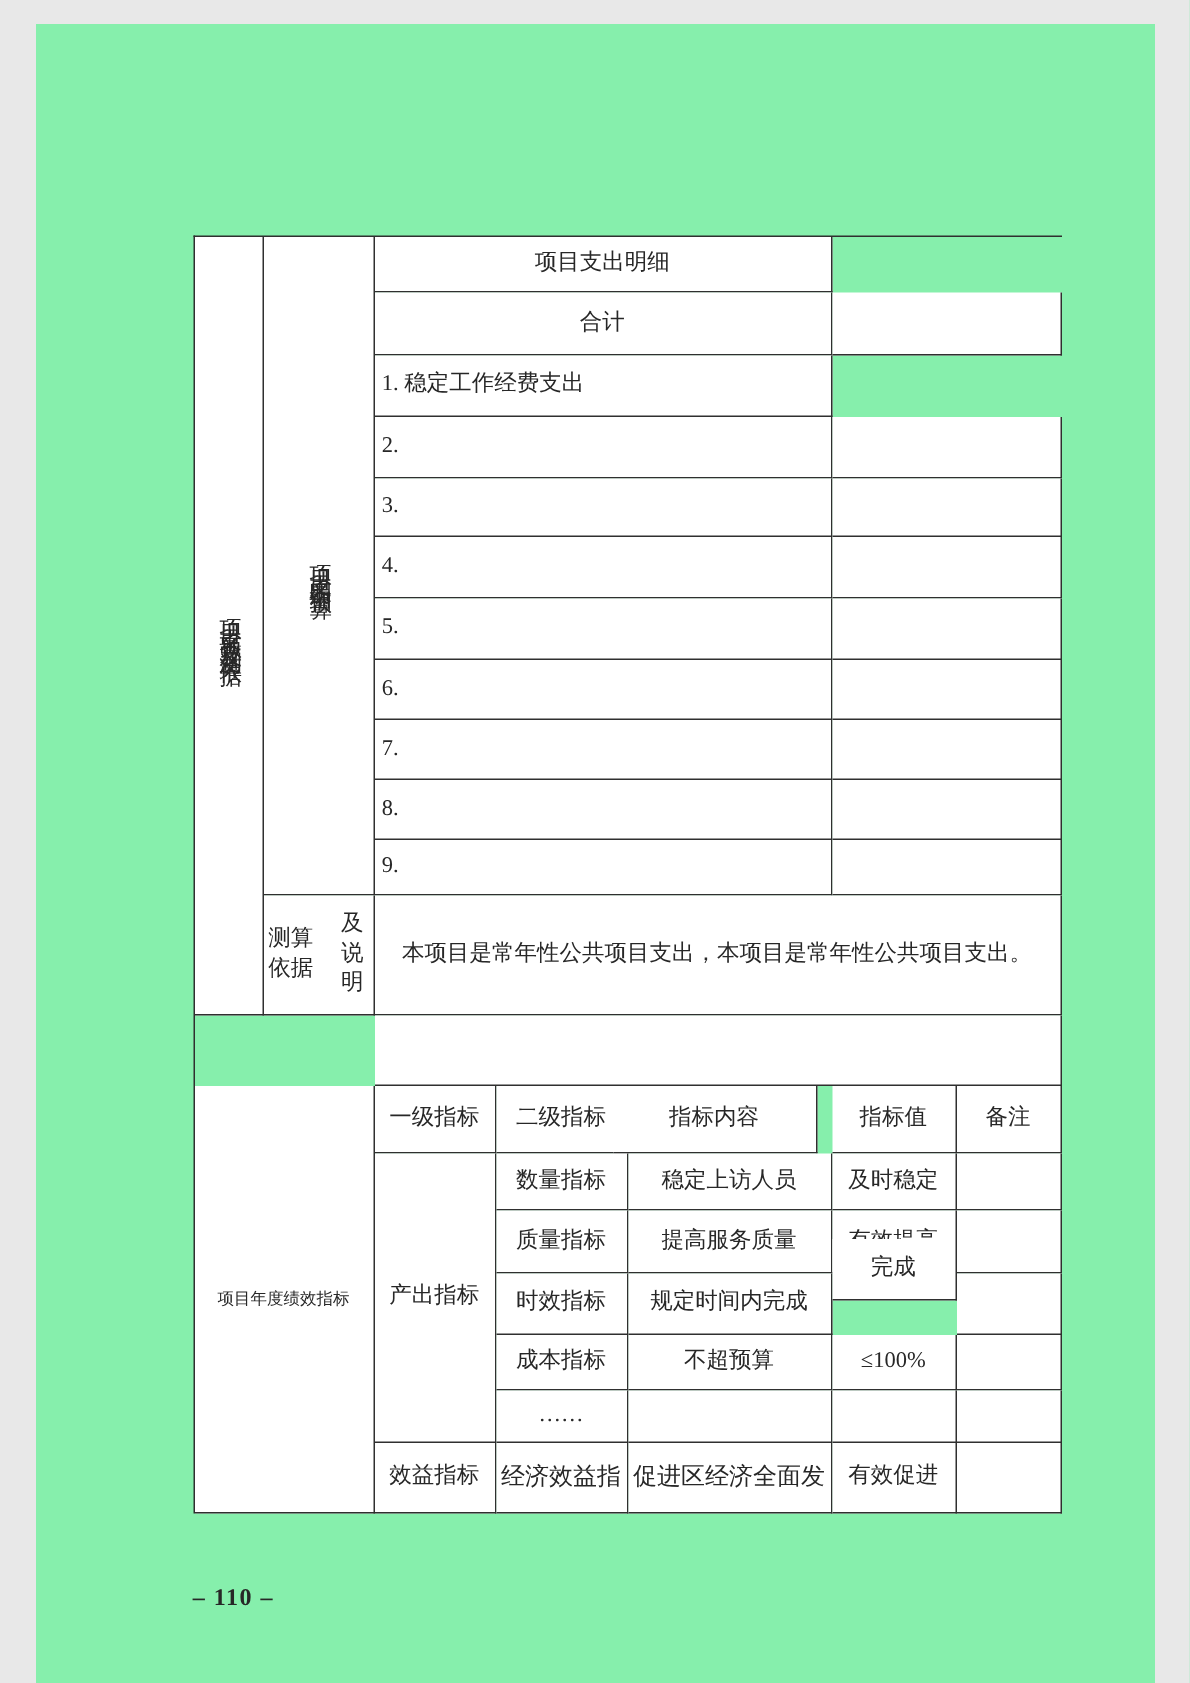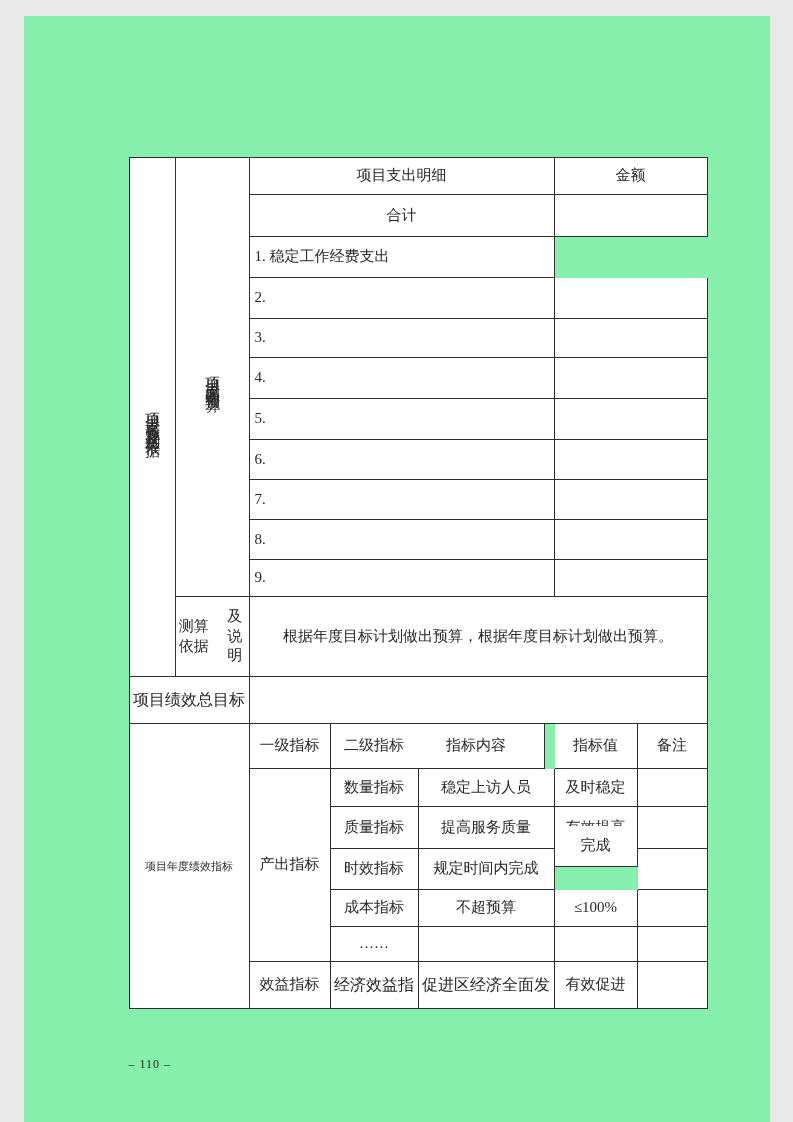--- a/index.html
+++ b/index.html
@@ -8,33 +8,32 @@
   .tbl{position:absolute;left:105px;top:141px;width:578px;height:851px;
        border-top:1px solid #2f2f2f;border-left:1px solid #2f2f2f;}
   .cell{position:absolute;box-sizing:border-box;border-right:1px solid #2f2f2f;border-bottom:1px solid #2f2f2f;
         display:flex;align-items:center;justify-content:center;font-size:15px;line-height:1.3;
         text-align:center;overflow:hidden;background:#fff;}
   .left{justify-content:flex-start;text-align:left;padding-left:5px;}
   .vert{writing-mode:vertical-lr;text-orientation:upright;letter-spacing:3px;}
   .wrap2{word-break:break-all;line-height:1.7;font-size:11px;padding:0 2px;}
   .big{font-size:16px;}
   .two-line{flex-direction:row;gap:9px;}
-  .pagenum{position:absolute;left:105px;top:1041px;font-size:12px;letter-spacing:1px;color:#272727;}
+  .pagenum{position:absolute;left:105px;top:1041px;font-size:16px;letter-spacing:1px;color:#272727;font-weight:bold;}
 </style>
 </head>
 <body>
 
 <div class="page">
   <div class="tbl">
 
     <div class="cell vert" style="left:0;top:0;width:46px;height:519px">项目支出预算及测算依据</div>
     <div class="cell vert" style="left:46px;top:0;width:74px;height:439px">项目支出明细预算</div>
 
     <div class="cell" style="left:120px;top:0;width:305px;height:37px">项目支出明细</div>
-    <div class="cell" style="left:425px;top:0;width:153px;height:37px">金额</div>
 
     <div class="cell" style="left:120px;top:37px;width:305px;height:42px">合计</div>
     <div class="cell" style="left:425px;top:37px;width:153px;height:42px"></div>
 
     <div class="cell left" style="left:120px;top:79px;width:305px;height:41px">1. 稳定工作经费支出</div>
     <div class="cell left" style="left:120px;top:120px;width:305px;height:41px">2.</div>
     <div class="cell" style="left:425px;top:120px;width:153px;height:41px"></div>
     <div class="cell left" style="left:120px;top:161px;width:305px;height:39px">3.</div>
     <div class="cell" style="left:425px;top:161px;width:153px;height:39px"></div>
     <div class="cell left" style="left:120px;top:200px;width:305px;height:41px">4.</div>
@@ -47,23 +46,22 @@
     <div class="cell" style="left:425px;top:322px;width:153px;height:40px"></div>
     <div class="cell left" style="left:120px;top:362px;width:305px;height:40px">8.</div>
     <div class="cell" style="left:425px;top:362px;width:153px;height:40px"></div>
     <div class="cell left" style="left:120px;top:402px;width:305px;height:37px">9.</div>
     <div class="cell" style="left:425px;top:402px;width:153px;height:37px"></div>
 
     <div class="cell two-line" style="left:46px;top:439px;width:74px;height:80px">
       <span>测算依据</span>
       <span>及说明</span>
     </div>
-    <div class="cell" style="left:120px;top:439px;width:458px;height:80px">根据年度目标计划做出预算，根据年度目标计划做出预算。</div>
+    <div class="cell" style="left:120px;top:439px;width:458px;height:80px">本项目是常年性公共项目支出，本项目是常年性公共项目支出。</div>
 
-    <div class="cell big" style="left:0;top:519px;width:120px;height:47px">项目绩效总目标</div>
     <div class="cell" style="left:120px;top:519px;width:458px;height:47px"></div>
 
     <div class="cell wrap2" style="left:0;top:566px;width:120px;height:285px">项目年度绩效指标</div>
 
     <div class="cell" style="left:120px;top:566px;width:81px;height:45px">一级指标</div>
     <div class="cell" style="left:201px;top:566px;width:88px;height:45px">二级指标</div>
     <div class="cell" style="left:279px;top:566px;width:136px;height:45px">指标内容</div>
     <div class="cell" style="left:425px;top:566px;width:83px;height:45px">指标值</div>
     <div class="cell" style="left:508px;top:566px;width:70px;height:45px">备注</div>
 

